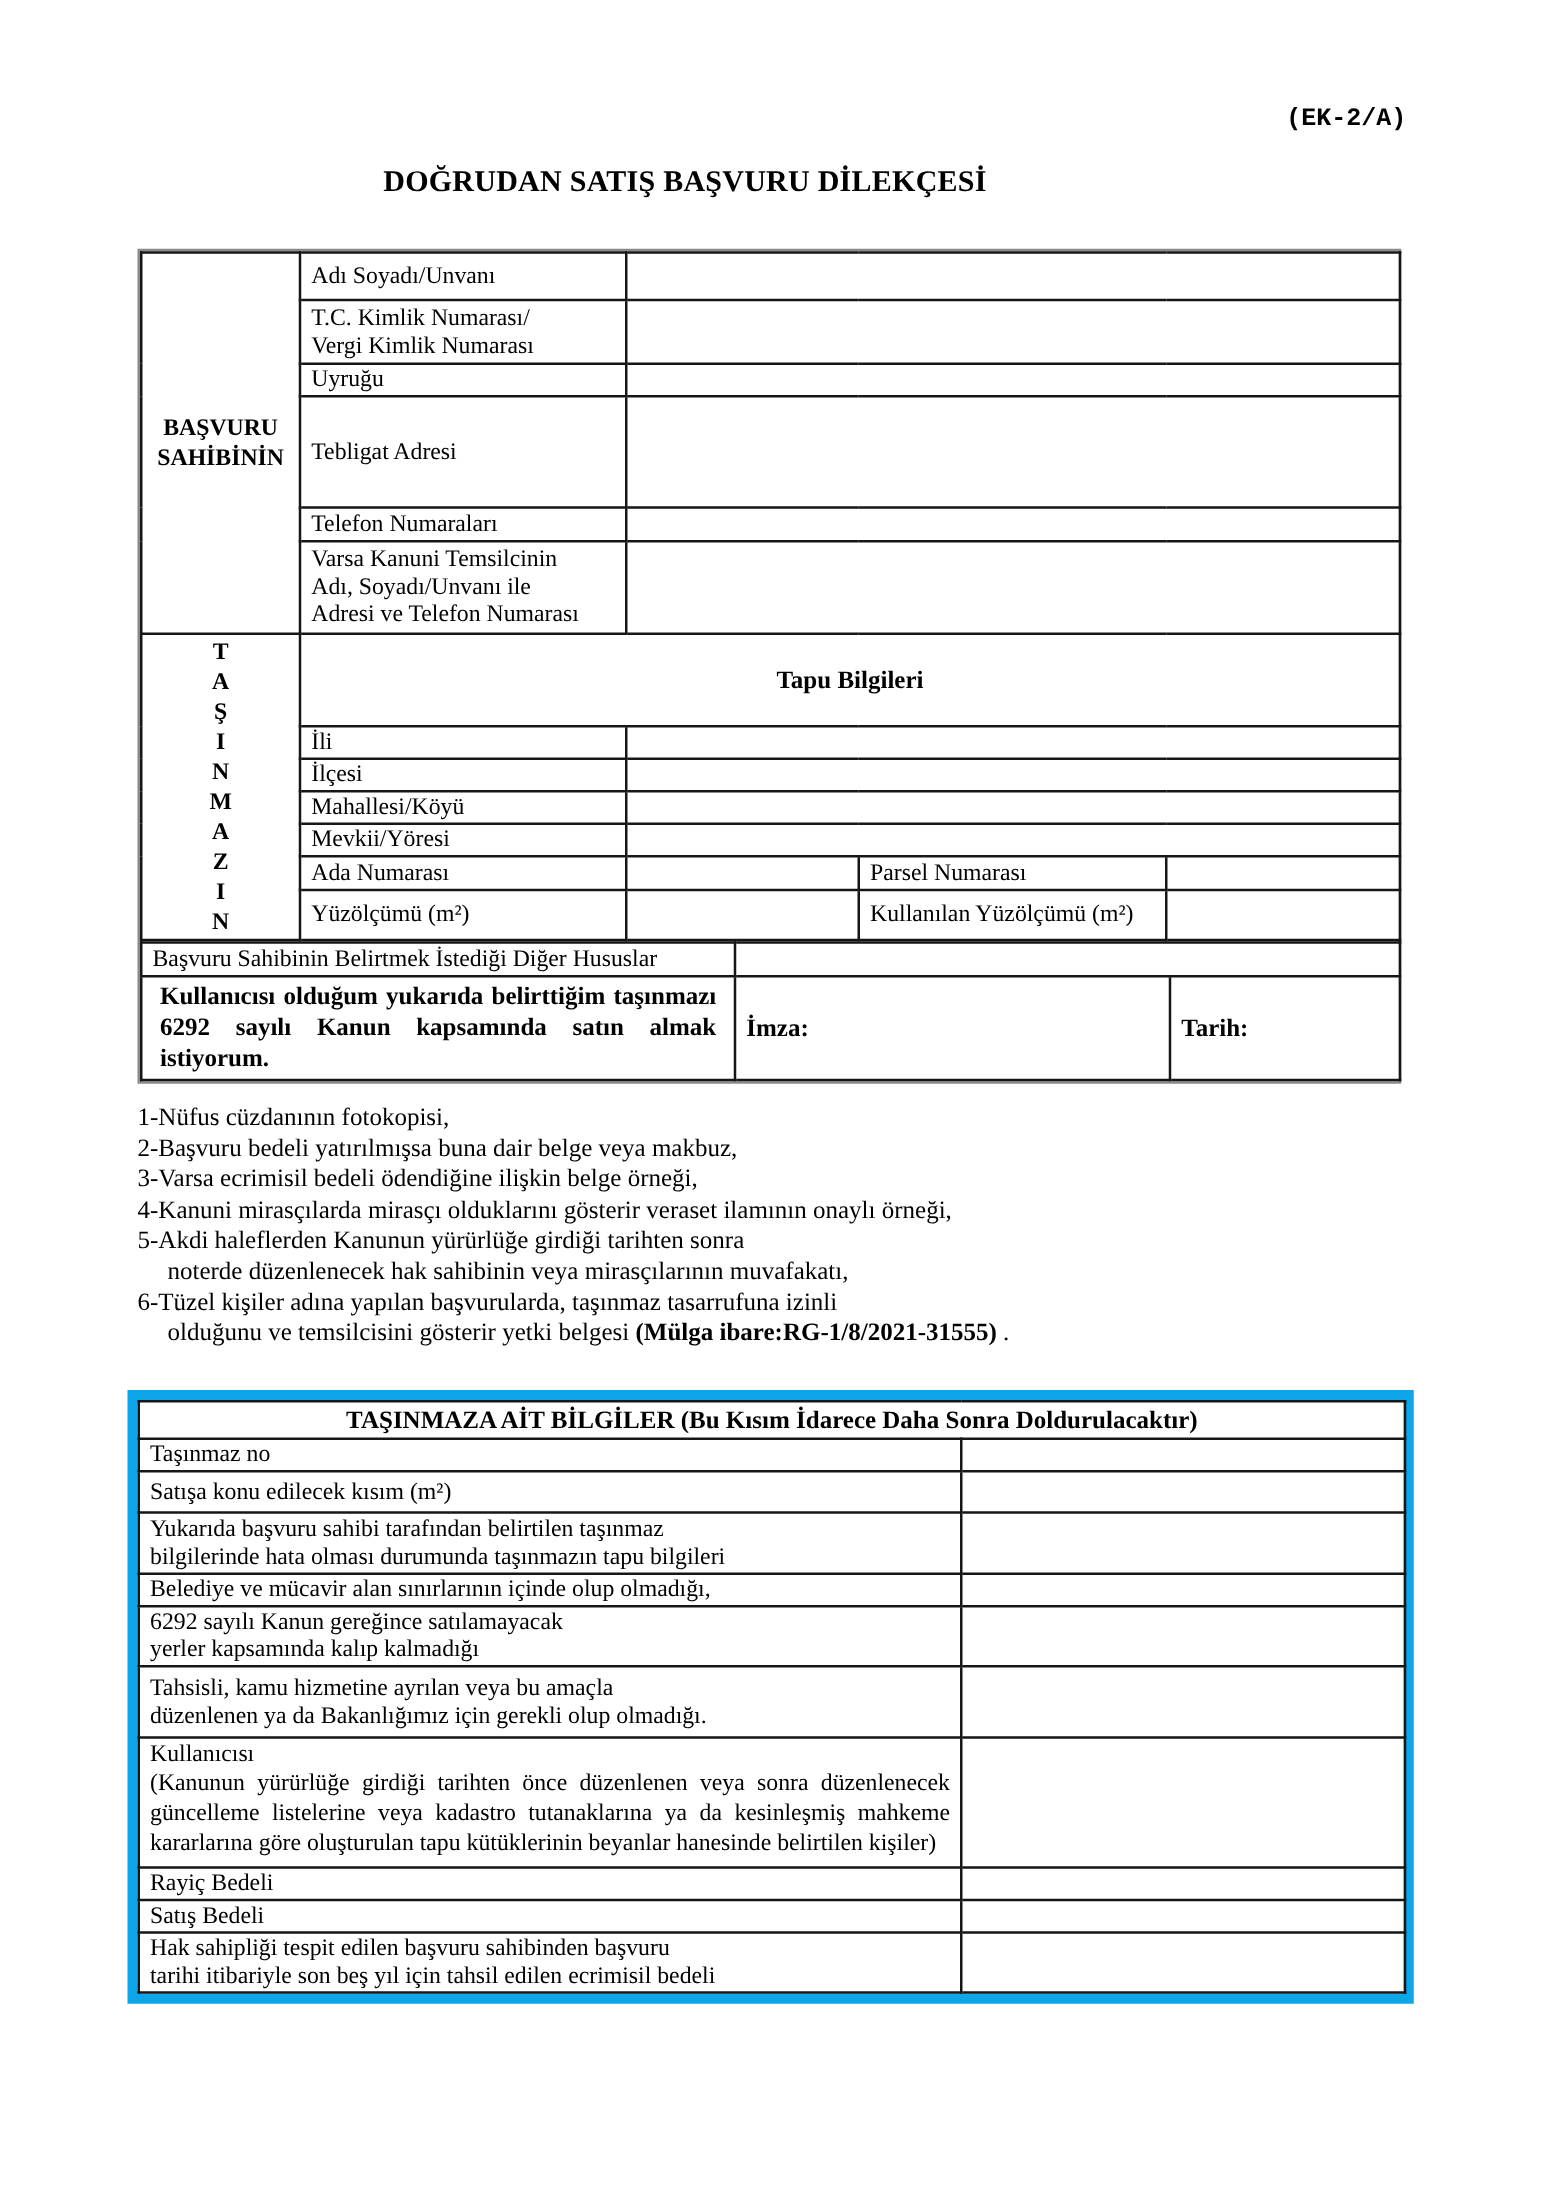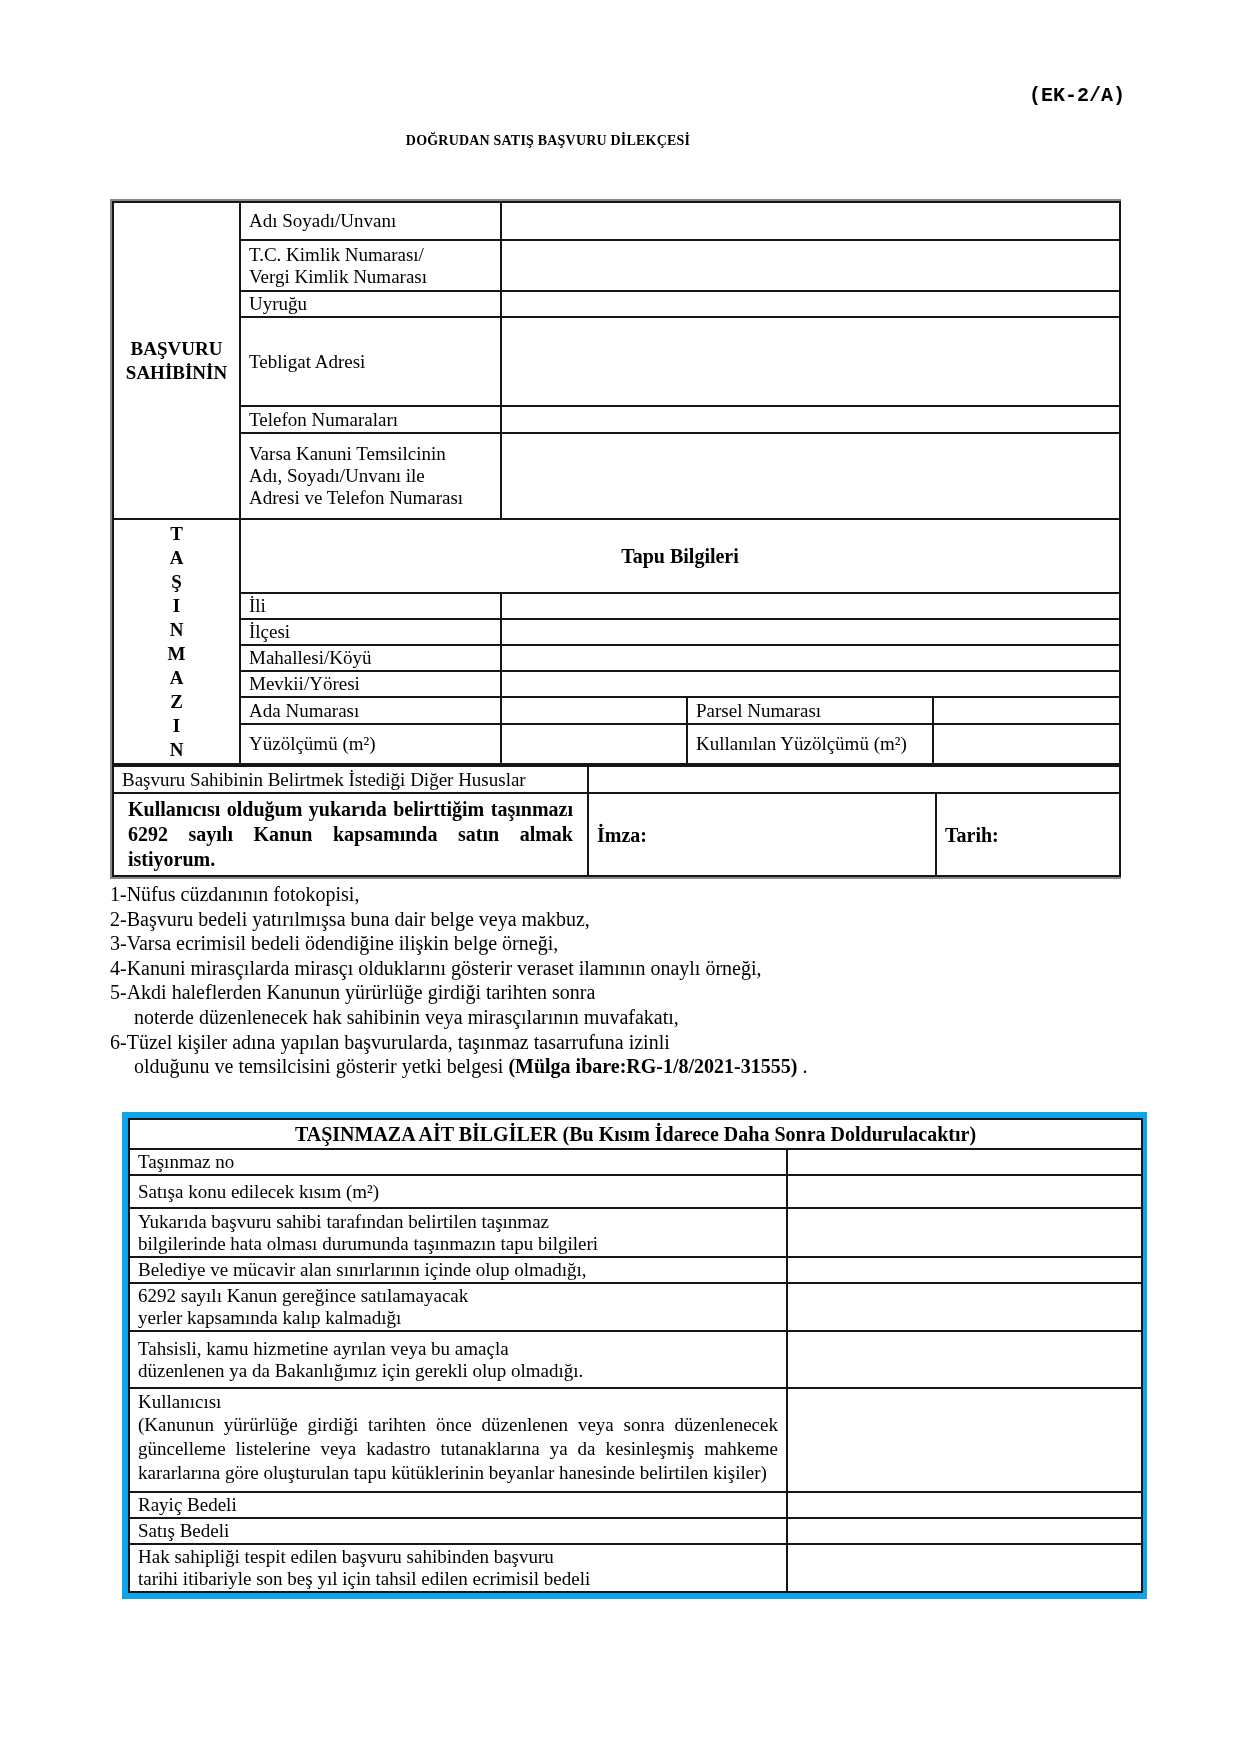--- a/index.html
+++ b/index.html
@@ -7,21 +7,21 @@
     position:relative;width:1241px;height:1755px;background:#ffffff;
     font-family:"Liberation Serif","DejaVu Serif",serif;color:#000;
     overflow:hidden;
   }
   .corner-tag{
     position:absolute;top:84px;right:116px;
     font-size:20px;font-weight:bold;font-family:Liberation Mono, monospace;
   }
   .doc-title{
     position:absolute;top:133px;left:0;width:1096px;text-align:center;
-    font-size:14px;font-weight:bold;letter-spacing:.2px;
+    font-size:24px;font-weight:bold;letter-spacing:.2px;
   }
   
   .top-wrap{
     position:absolute;left:110px;top:199px;width:1007px;
     border:2px solid #8a8a8a;
   }
   table{border-collapse:collapse;table-layout:fixed;width:100%;}
   td{
     border:2px solid #161616;
     font-size:19px;line-height:22px;
@@ -47,22 +47,22 @@
   .ekler{
     position:absolute;left:110px;top:882px;width:940px;
     font-size:20px;line-height:24.6px;
   }
   .ekler-heading{font-weight:bold;}
   .ekler-line{white-space:nowrap;}
   .indent{padding-left:24px;}
   .bold-inline{font-weight:bold;}
   
   .bottom-wrap{
-    position:absolute;left:122px;top:1112px;width:1013px;
-    border:6px solid #0ea5e9;
+    position:absolute;left:102px;top:1112px;width:1013px;
+    border:8px solid #0ea5e9;
   }
   .info-header{font-weight:bold;text-align:center;font-size:20px;}
   .subpara{text-align:justify;line-height:24px;}
   .toppad{vertical-align:top;padding-top:2px;}
 </style>
 </head>
 <body>
 
 <div class="page">
 
@@ -95,21 +95,21 @@
         <td colspan="3"></td>
       </tr>
       <tr style="height:89px">
         <td>Tebligat Adresi</td>
         <td colspan="3"></td>
       </tr>
       <tr style="height:27px">
         <td>Telefon Numaraları</td>
         <td colspan="3"></td>
       </tr>
-      <tr style="height:86px">
+      <tr style="height:74px">
         <td class="ml">Varsa Kanuni Temsilcinin
 Adı, Soyadı/Unvanı ile
 Adresi ve Telefon Numarası</td>
         <td colspan="3"></td>
       </tr>
       <tr style="height:74px">
         <td class="vletters" rowspan="7">T
 A
 Ş
 I

